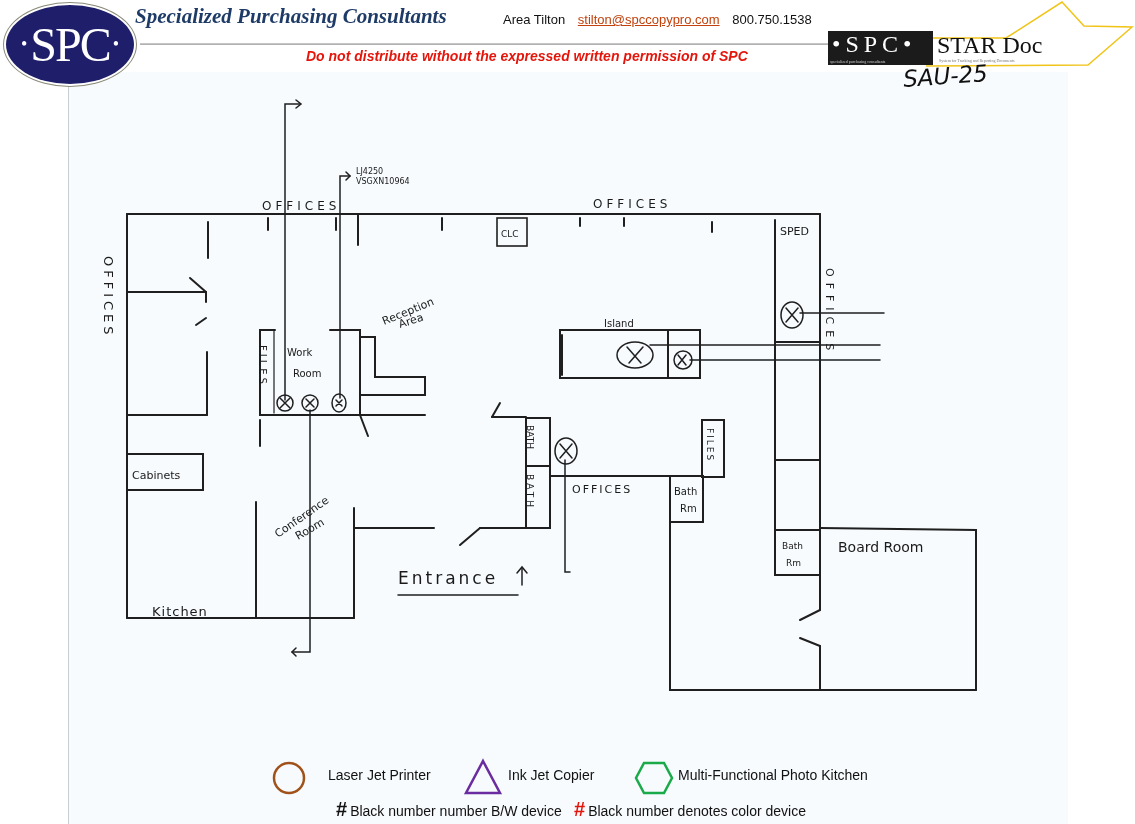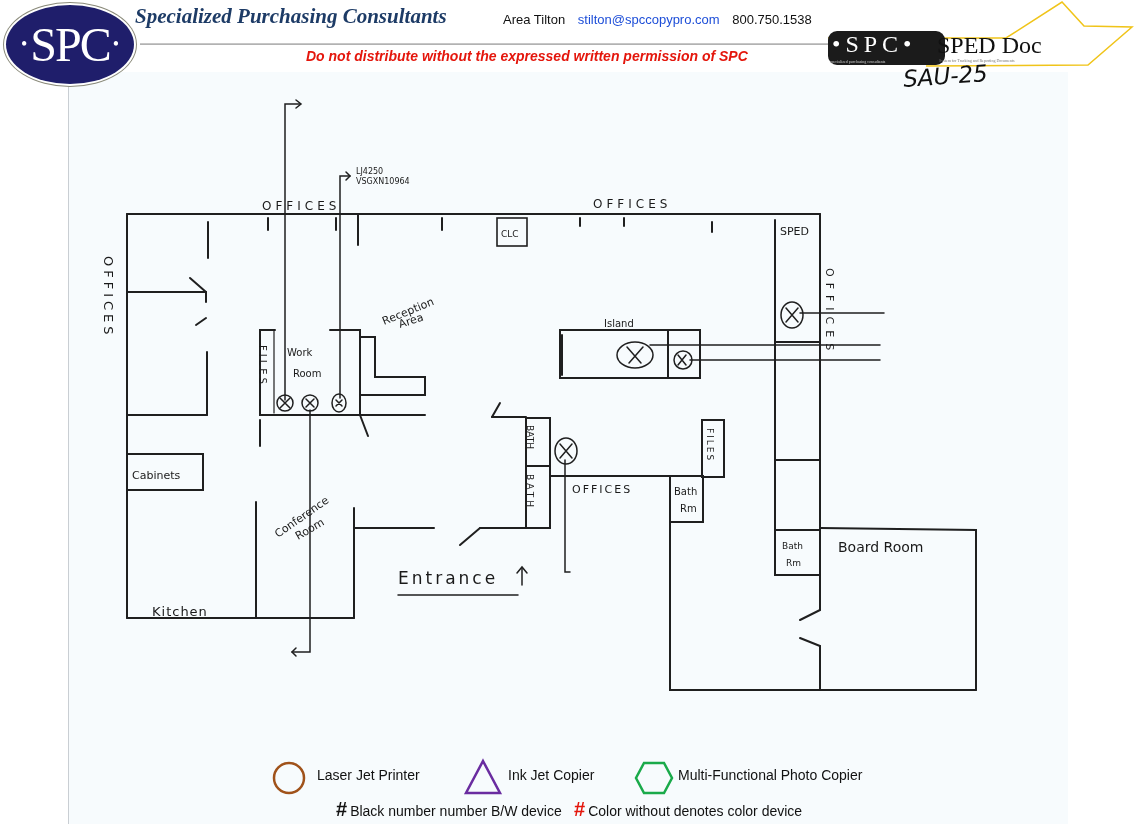--- a/index.html
+++ b/index.html
@@ -23,32 +23,31 @@
   .spc-logo span {
     color: #fff; font-family: "Liberation Serif", serif; font-size: 48px; letter-spacing: -2px;
   }
   .spc-logo .dot { font-size: 18px; margin: 0 3px; letter-spacing: 0; }
   .company {
     position: absolute; left: 135px; top: 4px;
     font-family: "Liberation Serif", serif; font-style: italic; font-weight: bold;
     font-size: 21px; color: #1d3b66;
   }
   .contact { position: absolute; left: 503px; top: 12px; font-size: 13px; color: #111; white-space: nowrap; }
-  .contact a { color: #1d4ed8; margin: 17px 9px; }
+  .contact a { color: #c2410c; text-decoration: underline; margin: 17px 9px; }
   .header-rule { position: absolute; left: 140px; top: 43px; width: 690px; height: 2px; background: linear-gradient(#d0d0d0,#a8a8a8); }
   .warning {
     position: absolute; left: 306px; top: 48px; font-size: 14px; font-style: italic; font-weight: bold;
     color: #e4160c; 
   }
   .stardoc { position: absolute; left: 826px; top: 0; width: 309px; height: 80px; }
   .stardoc .star { position: absolute; left: 0; top: 0; }
   .stardoc .spc-box {
-    position: absolute; left: 2px; top: 31px; width: 117px; height: 34px; background: #1b1b1b; color: #fff;
+    position: absolute; left: 2px; top: 31px; width: 105px; height: 34px; background: #1b1b1b; color: #fff;
     font-family: "Liberation Serif", serif;
-    border-radius: 9px;
   }
   .spc-box .big { position: absolute; left: 4px; top: 0; font-size: 24px; letter-spacing: 5px; }
   .spc-box .small { position: absolute; left: 2px; bottom: 1px; font-size: 4px; color: #ccc; white-space: nowrap; }
   .stardoc .title { position: absolute; left: 111px; top: 32px; font-family: "Liberation Serif", serif; font-size: 24px; color: #111; }
   .stardoc .sub { position: absolute; left: 113px; top: 58px; font-family: "Liberation Serif", serif; font-size: 4px; color: #777; white-space: nowrap; }
   .doc-id { position: absolute; left: 903px; top: 63px; font-family: "DejaVu Sans", sans-serif; font-style: italic; font-size: 23px; color: #111; transform: rotate(-4deg); }
   
   svg.plan { position: absolute; left: 0; top: 0; }
   .hw { font-family: "DejaVu Sans", sans-serif; fill: #1a1a1a; }
   
@@ -77,21 +76,21 @@
 <div class="warning">Do not distribute without the expressed written permission of SPC</div>
 
 <div class="stardoc">
   <svg class="star" width="309" height="80">
     <polyline points="2,38 40,38 180,38 236,2 258,26 306,27 262,65 100,66" fill="none" stroke="#f0c419" stroke-width="1.5"></polyline>
   </svg>
   <div class="spc-box">
     <span class="big">•<span>SPC</span>•</span>
     <span class="small">specialized purchasing consultants</span>
   </div>
-  <div class="title">SPED Doc</div>
+  <div class="title">STAR Doc</div>
   <div class="sub">System for Tracking and Reporting Documents</div>
 </div>
 <div class="doc-id">SAU-25</div>
 
 <svg class="plan" width="1135" height="824" stroke="#1f1f1f" stroke-width="2" fill="none" stroke-linecap="round">
 
   <g>
     <line x1="127" y1="214" x2="820" y2="214"></line>
     <line x1="127" y1="214" x2="127" y2="618"></line>
     <line x1="127" y1="618" x2="354" y2="618"></line>
@@ -229,32 +228,32 @@
     <text class="hw" x="838" y="552" font-size="14">Board Room</text>
     <text class="hw" x="108" y="256" font-size="13" writing-mode="tb" letter-spacing="4">OFFICES</text>
     <text class="hw" x="829" y="268" font-size="11" writing-mode="tb" letter-spacing="6">OFFICES</text>
   </g>
 </svg>
 
 <div class="legend-item" style="left:271px; top:760px;">
   <svg width="36" height="36">
       <circle cx="18" cy="18" r="15" fill="none" stroke="#a0521a" stroke-width="2.5"></circle>
     </svg>
-  <span style="margin-left:10px; margin-top:-6px;">Laser Jet Printer</span>
+  <span style="margin-left:21px; margin-top:-6px;">Laser Jet Printer</span>
 </div>
 <div class="legend-item" style="left:463px; top:758px;">
   <svg width="40" height="38">
       <polygon points="20,3 37,35 3,35" fill="none" stroke="#6a2ca0" stroke-width="2.5"></polygon>
     </svg>
   <span style="margin-left:5px; margin-top:-4px;">Ink Jet Copier</span>
 </div>
 <div class="legend-item" style="left:634px; top:760px;">
   <svg width="40" height="36">
       <polygon points="10,3 30,3 38,18 30,33 10,33 2,18" fill="none" stroke="#1aaa4a" stroke-width="2.5"></polygon>
     </svg>
-  <span style="margin-left:4px; margin-top:-6px;">Multi-Functional Photo Copier</span>
+  <span style="margin-left:4px; margin-top:-6px;">Multi-Functional Photo Kitchen</span>
 </div>
 <div class="legend-note" style="left:336px; top:798px;">
   <span class="hash" style="color:#111;">#</span><span>Black number number B/W device</span>
 </div>
 <div class="legend-note" style="left:574px; top:798px;">
-  <span class="hash" style="color:#e4160c;">#</span><span>Color without denotes color device</span>
+  <span class="hash" style="color:#e4160c;">#</span><span>Black number denotes color device</span>
 </div>
 
 </body></html>

